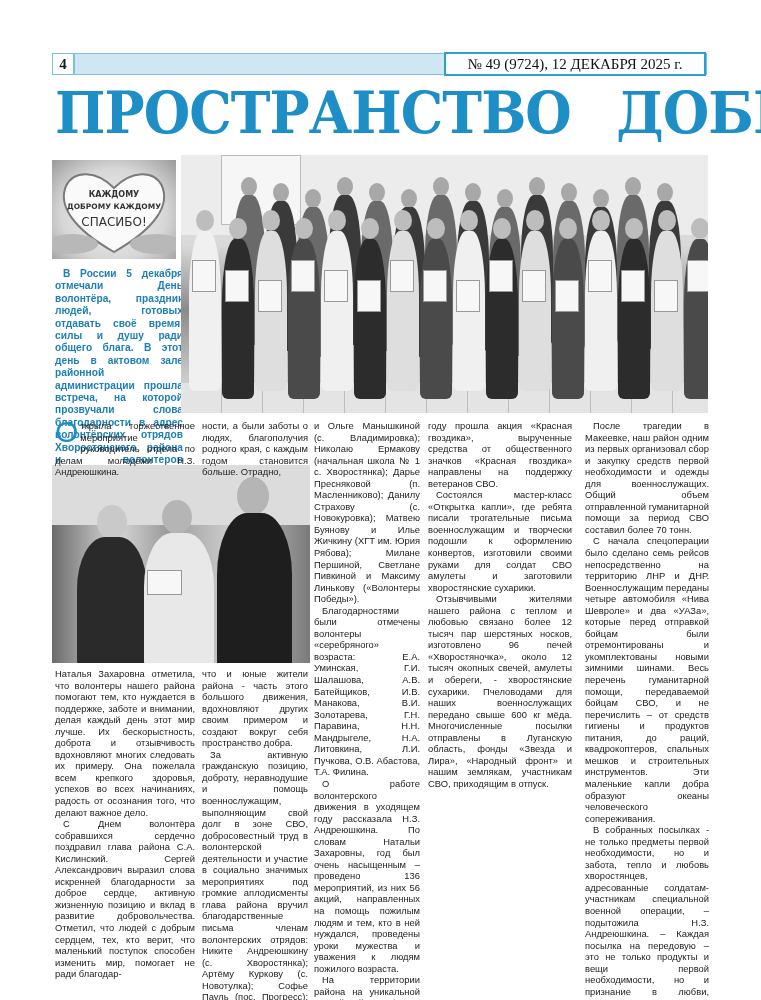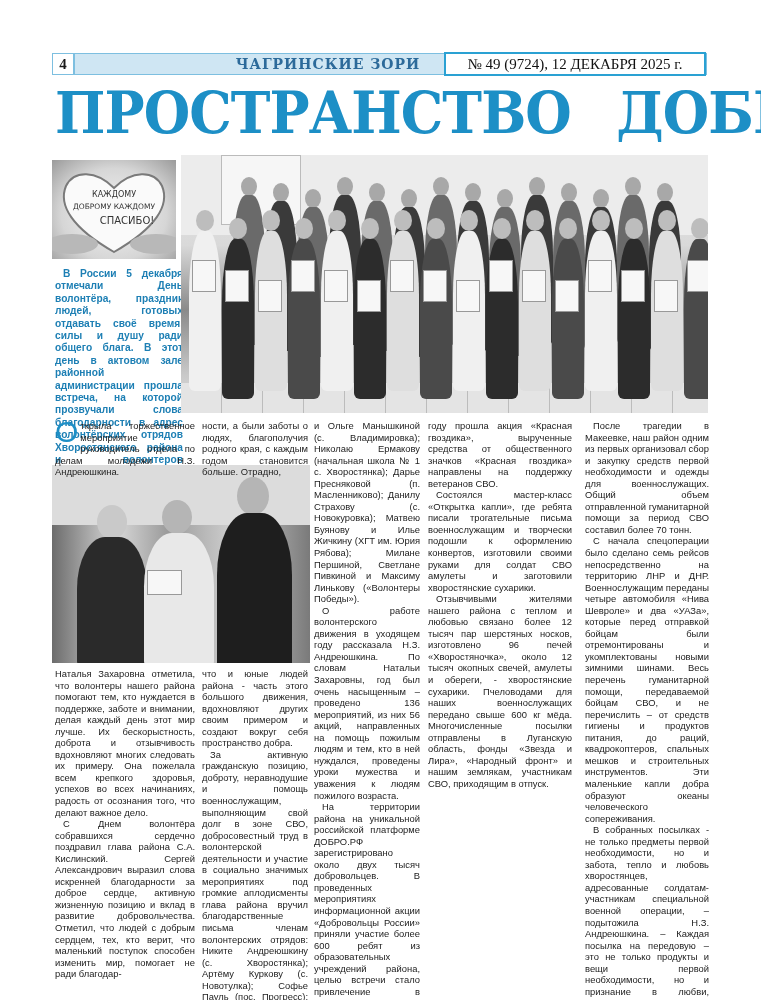--- a/index.html
+++ b/index.html
@@ -4,52 +4,51 @@
 <style>
   * { margin: 0; padding: 0; box-sizing: border-box; }
   body { width: 761px; height: 1000px; background: #ffffff; position: relative; overflow: hidden; font-family: "Liberation Sans", sans-serif; color: #1a1a1a; }
   .masthead { position: absolute; left: 52px; top: 53px; width: 655px; height: 22px; background: #cfe6f3; border: 1px solid #7dbfe0; }
   .page-num { position: absolute; left: 0; top: 0; width: 22px; height: 20px; background: #ffffff; border-right: 2px solid #7dbfe0; font-family: "Liberation Serif", serif; font-weight: bold; font-size: 15px; line-height: 20px; text-align: center; }
   .paper-name { position: absolute; left: 160px; top: 2px; width: 230px; text-align: center; font-family: "DejaVu Serif", serif; font-weight: bold; font-size: 14px; letter-spacing: 1px; color: #2c6a9a; line-height: 16px; }
   .issue { position: absolute; right: 0; top: -2px; width: 262px; height: 24px; background: #ffffff; border: 2px solid #2aa1d3; font-family: "Liberation Serif", serif; font-size: 15px; line-height: 20px; text-align: center; color: #111; }
   .headline { position: absolute; left: 55px; top: 82px; width: 655px; height: 62px; font-family: "DejaVu Serif", serif; font-weight: bold; font-size: 58px; line-height: 62px; color: #1d8fc6; letter-spacing: -1px; transform: scaleX(0.92); transform-origin: left; white-space: nowrap; word-spacing: 30px; }
   .heart-img { position: absolute; left: 52px; top: 160px; width: 124px; height: 99px; background: radial-gradient(ellipse at 50% 55%, #f4f4f4 0%, #d6d6d6 60%, #9a9a9a 100%); overflow: hidden; }
   .heart-img svg { position: absolute; left: 0; top: 0; }
-  .heart-text { position: absolute; left: 0; width: 100%; text-align: center; font-family: "DejaVu Sans", sans-serif; font-weight: normal; color: #333; }
+  .heart-text { position: absolute; left: 0; width: 100%; text-align: center; font-family: "DejaVu Sans", sans-serif; font-weight: bold; color: #333; }
   .lead { position: absolute; left: 55px; top: 268px; width: 128px; font-weight: bold; font-size: 10.2px; line-height: 12.4px; color: #1d7fb4; text-align: justify; text-indent: 8px; }
   .group-photo { position: absolute; left: 181px; top: 155px; width: 527px; height: 258px; background: linear-gradient(180deg, #e9e9e9 0%, #d9d9d9 35%, #8a8a8a 60%, #c8c8c8 85%, #e2e2e2 100%); overflow: hidden; }
   .photo2 { position: absolute; left: 52px; top: 465px; width: 258px; height: 198px; background: linear-gradient(90deg, #6c6c6c 0%, #d8d8d8 25%, #9a9a9a 45%, #cfcfcf 70%, #7a7a7a 100%); overflow: hidden; }
   .col { position: absolute; font-size: 9.4px; line-height: 11.55px; text-align: justify; color: #222; }
   .col p { text-indent: 8px; }
   .col p.noind { text-indent: 0; }
   .dropcap { float: left; font-size: 30px; line-height: 24px; color: #1d8fc6; margin-right: 2px; font-weight: normal; }
   .person { position: absolute; border-radius: 40% 40% 6px 6px; }
   .head { position: absolute; border-radius: 50%; background: #b5b5b5; }
   .cert { position: absolute; background: #f7f7f7; border: 1px solid #999; }
 </style>
 </head>
 <body>
 
 <div class="masthead">
   <div class="page-num">4</div>
-  <div class="paper-name">ЧАГРИНСКИЕ ЗОРИ</div>
   <div class="issue">№ 49 (9724), 12 ДЕКАБРЯ  2025 г.</div>
 </div>
 
 <div class="headline">ПРОСТРАНСТВО ДОБРА</div>
 
 <div class="heart-img">
   <svg width="124" height="99" viewBox="0 0 124 99">
     <path d="M62 92 C20 68 6 45 14 26 C22 10 44 10 62 28 C80 10 102 10 110 26 C118 45 104 68 62 92 Z" fill="#fafafa" stroke="#7a7a7a" stroke-width="2"></path>
     <ellipse cx="20" cy="84" rx="26" ry="10" fill="#b8b8b8"></ellipse>
     <ellipse cx="104" cy="84" rx="26" ry="10" fill="#b8b8b8"></ellipse>
   </svg>
   <div class="heart-text" style="top:30px;font-size:8px;">КАЖДОМУ</div>
   <div class="heart-text" style="top:42px;font-size:7.5px;">ДОБРОМУ КАЖДОМУ</div>
-  <div class="heart-text" style="top:55px;font-size:10px;font-weight:normal;margin-left:13px;">СПАСИБО!</div>
+  <div class="heart-text" style="top:55px;font-size:12px;font-weight:normal;">СПАСИБО!</div>
 </div>
 
 <div class="lead">В России 5 декабря отмечали День волонтёра, праздник людей, готовых отдавать своё время, силы и душу ради общего блага. В этот день в актовом зале районной администрации прошла встреча, на которой прозвучали слова благодарности в адрес волонтёрских отрядов Хворостянского района и волонтеров «серебряного» возраста.</div>
 
 <div class="group-photo">
   <div style="position:absolute;left:0;top:0;width:100%;height:80px;background:#ececec;"></div>
   <div style="position:absolute;left:40px;top:0;width:80px;height:70px;background:#f6f6f6;border:1px solid #bbb;"></div>
   <div style="position:absolute;left:0;bottom:0;width:100%;height:30px;background:repeating-linear-gradient(90deg,#e4e4e4 0 40px,#bcbcbc 40px 41px);"></div>
   <div id="people">
       <div class="head" style="left: 60px; top: 22px; width: 16px; height: 19px; background: rgb(168, 168, 168);"></div>
@@ -149,26 +148,27 @@
 <div class="col" style="left:202px;top:420px;width:106px;">
   <p class="noind">ности, а были заботы о людях, благополучия родного края, с каждым годом становится больше. Отрадно,</p>
 </div>
 
 <div class="col" style="left:55px;top:668px;width:140px;">
   <p class="noind">Наталья Захаровна отметила, что волонтеры нашего района помогают тем, кто нуждается в поддержке, заботе и внимании, делая каждый день этот мир лучше. Их бескорыстность, доброта и отзывчивость вдохновляют многих следовать их примеру. Она пожелала всем крепкого здоровья, успехов во всех начинаниях, радость от осознания того, что делают важное дело.</p>
   <p>С Днем волонтёра собравшихся сердечно поздравил глава района С.А. Кислинский. Сергей Александрович выразил слова искренней благодарности за доброе сердце, активную жизненную позицию и вклад в развитие добровольчества. Отметил, что людей с добрым сердцем, тех, кто верит, что маленький поступок способен изменить мир, помогает не ради благодар-</p>
 </div>
 
 <div class="col" style="left:202px;top:668px;width:106px;">
-  <p class="noind">что и юные людей района - часть этого большого движения, вдохновляют других своим примером и создают вокруг себя пространство добра.</p>
+  <p class="noind">что и юные жители района - часть этого большого движения, вдохновляют других своим примером и создают вокруг себя пространство добра.</p>
   <p>За активную гражданскую позицию, доброту, неравнодушие и помощь военнослужащим, выполняющим свой долг в зоне СВО, добросовестный труд в волонтерской деятельности и участие в социально значимых мероприятиях под громкие аплодисменты глава района вручил благодарственные письма членам волонтерских отрядов: Никите Андреюшкину (с. Хворостянка); Артёму Куркову (с. Новотулка); Софье Пауль (пос. Прогресс); Андрею Яловому (с. Романовка); Эдгару Аджояну и Гамлету Гелояну (с. Студенцы); Татьяне Грызловой (с. Абашево); Василисе Омелиной</p>
 </div>
 
 <div class="col" style="left:314px;top:420px;width:106px;">
   <p class="noind">и Ольге Манышкиной (с. Владимировка); Николаю Ермакову (начальная школа № 1 с. Хворостянка); Дарье Пресняковой (п. Масленниково); Данилу Страхову (с. Новокуровка); Матвею Буянову и Илье Жичкину (ХГТ им. Юрия Рябова); Милане Першиной, Светлане Пивкиной и Максиму Линькову («Волонтеры Победы»).</p>
+  <p>Благодарностями были отмечены волонтеры «серебряного» возраста: Е.А. Уминская, Г.И. Шалашова, А.В. Батейщиков, И.В. Манакова, В.И. Золотарева, Г.Н. Паравина, Н.Н. Мандрыгеле, Н.А. Литовкина, Л.И. Пучкова, О.В. Абастова, Т.А. Филина.</p>
   <p>О работе волонтерского движения в уходящем году рассказала Н.З. Андреюшкина. По словам Натальи Захаровны, год был очень насыщенным – проведено 136 мероприятий, из них 56 акций, направленных на помощь пожилым людям и тем, кто в ней нуждался, проведены уроки мужества и уважения к людям пожилого возраста.</p>
   <p>На территории района на уникальной российской платформе ДОБРО.РФ зарегистрировано около двух тысяч добровольцев. В проведенных мероприятиях информационной акции «Добровольцы России» приняли участие более 600 ребят из образовательных учреждений района, целью встречи стало привлечение в хворостянское отделение Всероссийского общественного движения «Волонтеры Победы» новых членов. Впервые в этом</p>
 </div>
 
 <div class="col" style="left:428px;top:420px;width:144px;">
   <p class="noind">году прошла акция «Красная гвоздика», вырученные средства от общественного значков «Красная гвоздика» направлены на поддержку ветеранов СВО.</p>
   <p>Состоялся мастер-класс «Открытка капли», где ребята писали трогательные письма военнослужащим и творчески подошли к оформлению конвертов, изготовили своими руками для солдат СВО амулеты и заготовили хворостянские сухарики.</p>
   <p>Отзывчивыми жителями нашего района с теплом и любовью связано более 12 тысяч пар шерстяных носков, изготовлено 96 печей «Хворостяночка», около 12 тысяч окопных свечей, амулеты и обереги, - хворостянские сухарики. Пчеловодами для наших военнослужащих передано свыше 600 кг мёда. Многочисленные посылки отправлены в Луганскую область, фонды «Звезда и Лира», «Народный фронт» и нашим землякам, участникам СВО, приходящим в отпуск.</p>
 </div>
 

